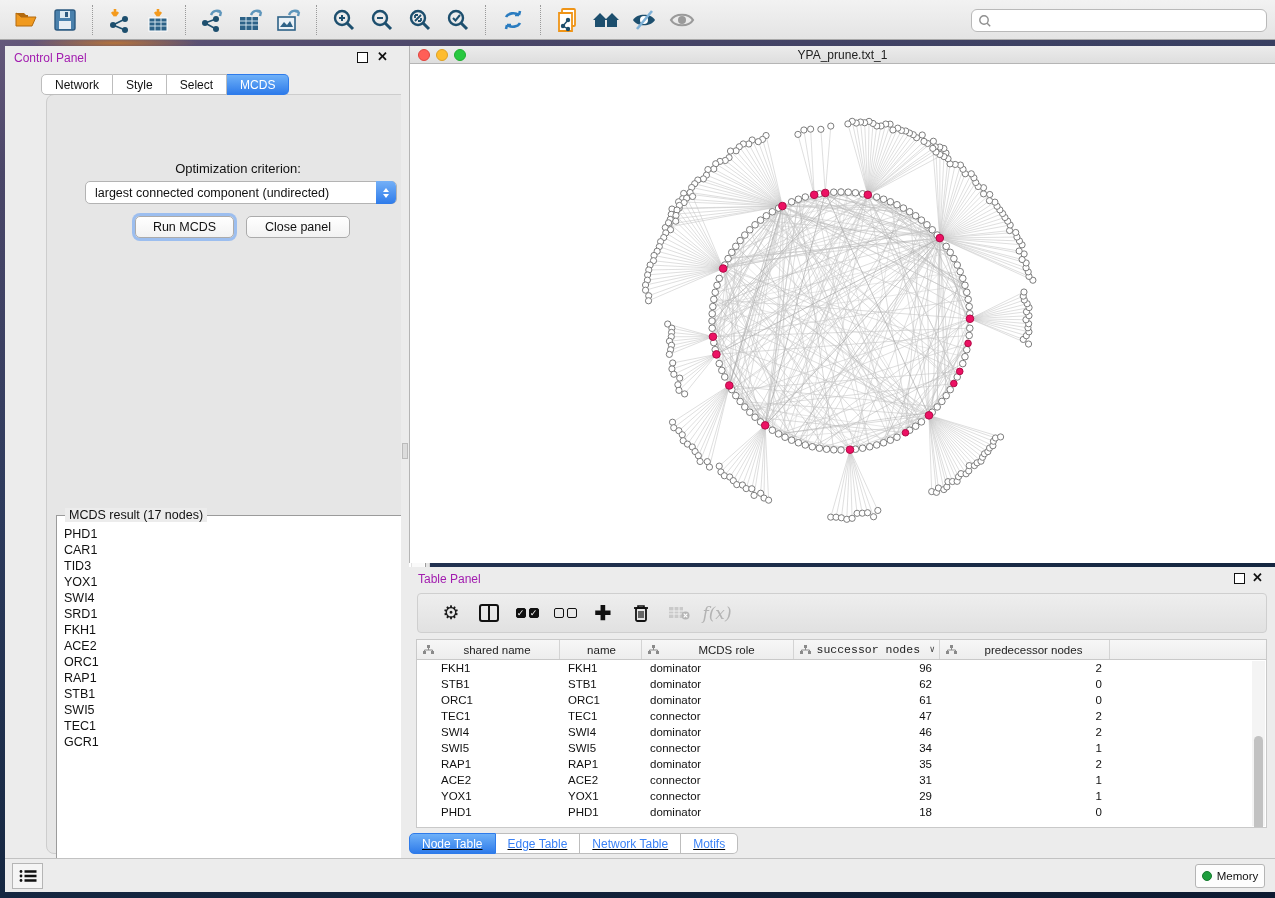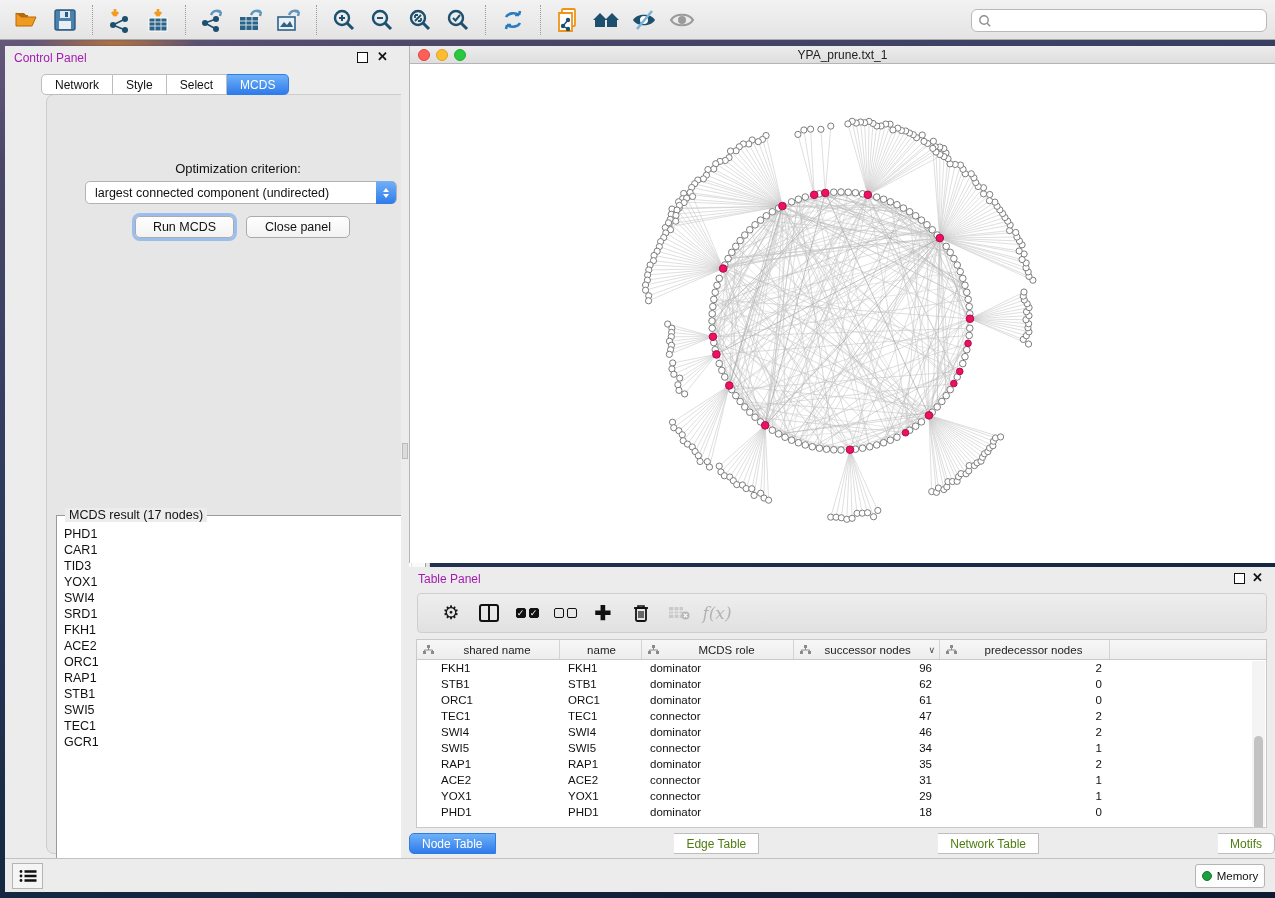--- a/index.html
+++ b/index.html
@@ -101,23 +101,23 @@
   .th { display:flex; align-items:center; gap:5px; font-size:11.5px; color:#222;
     border-right:1px solid #d4d4d4; padding-left:6px; position:relative; }
   .th .lbl { flex:1; text-align:center; padding-right:4px; }
   .sortchev { font-size:9px; color:#444; margin-right:4px; }
   .trow { display:flex; height:16px; align-items:center; }
   .td { font-size:11.5px; color:#111; padding:0 8px; white-space:nowrap; overflow:hidden; }
   .td.num { text-align:right; }
   .tscroll { position:absolute; right:1px; top:21px; width:13px; bottom:1px; background:#f4f4f4; }
   .tthumb { position:absolute; left:2px; top:75px; width:9px; height:130px; background:#c2c2c2; border-radius:5px; }
 
-  .bottom-tabs { position:absolute; left:0; top:266px; width:100%; display:flex; justify-content:space-between; }
+  .bottom-tabs { position:absolute; left:0; top:266px; width:100%; display:flex; justify-content:flex-start;text-decoration:underline; }
   .btab { height:21px; padding:0 12px; background:#fff; border:1px solid #bdbdbd; border-left:none;
-    font-size:12px; color:#4d7c0f; display:flex; align-items:center; }
+    font-size:12px; color:#3b82f6; display:flex; align-items:center; }
   .btab:first-child { border-left:1px solid #bdbdbd; border-radius:5px 0 0 5px; }
   .btab:last-child { border-radius:0 5px 5px 0; }
   .btab.active { background:linear-gradient(#6fb1f8,#2e7bea); color:#fff; border-color:#2e7bea; }
 
   
   .statusbar { position:absolute; left:5px; top:858px; width:1270px; height:34px; background:#ececec;
     border-top:1px solid #c2c2c2; }
   .list-btn { position:absolute; left:7px; top:4px; width:31px; height:26px; background:#f5f5f5;
     border:1px solid #b5b5b5; display:flex; align-items:center; justify-content:center; }
   .memory-btn { position:absolute; right:10px; top:5px; width:70px; height:24px; background:#fdfdfd;
@@ -1229,21 +1229,21 @@
           </div>
           <div class="th" style="width: 152px;">
             <svg width="11" height="10" viewBox="0 0 11 10">
               <rect x="4" y="0" width="3" height="3" fill="#8a8a8a"></rect>
               <rect x="0" y="6" width="3" height="3" fill="#8a8a8a"></rect>
               <rect x="8" y="6" width="3" height="3" fill="#8a8a8a"></rect>
               <path d="M5.5 3v2M1.5 6V5h8v1" stroke="#8a8a8a" fill="none"></path>
             </svg>
             <span class="lbl">MCDS role</span>
           </div>
-          <div class="th" style="width: 146px;">
+          <div class="th" style="width: 146px; font-family: Liberation Mono, monospace;">
             <svg width="11" height="10" viewBox="0 0 11 10">
               <rect x="4" y="0" width="3" height="3" fill="#8a8a8a"></rect>
               <rect x="0" y="6" width="3" height="3" fill="#8a8a8a"></rect>
               <rect x="8" y="6" width="3" height="3" fill="#8a8a8a"></rect>
               <path d="M5.5 3v2M1.5 6V5h8v1" stroke="#8a8a8a" fill="none"></path>
             </svg>
             <span class="lbl">successor nodes</span>
             <span class="sortchev">∨</span>
           </div>
           <div class="th" style="width: 170px;">

